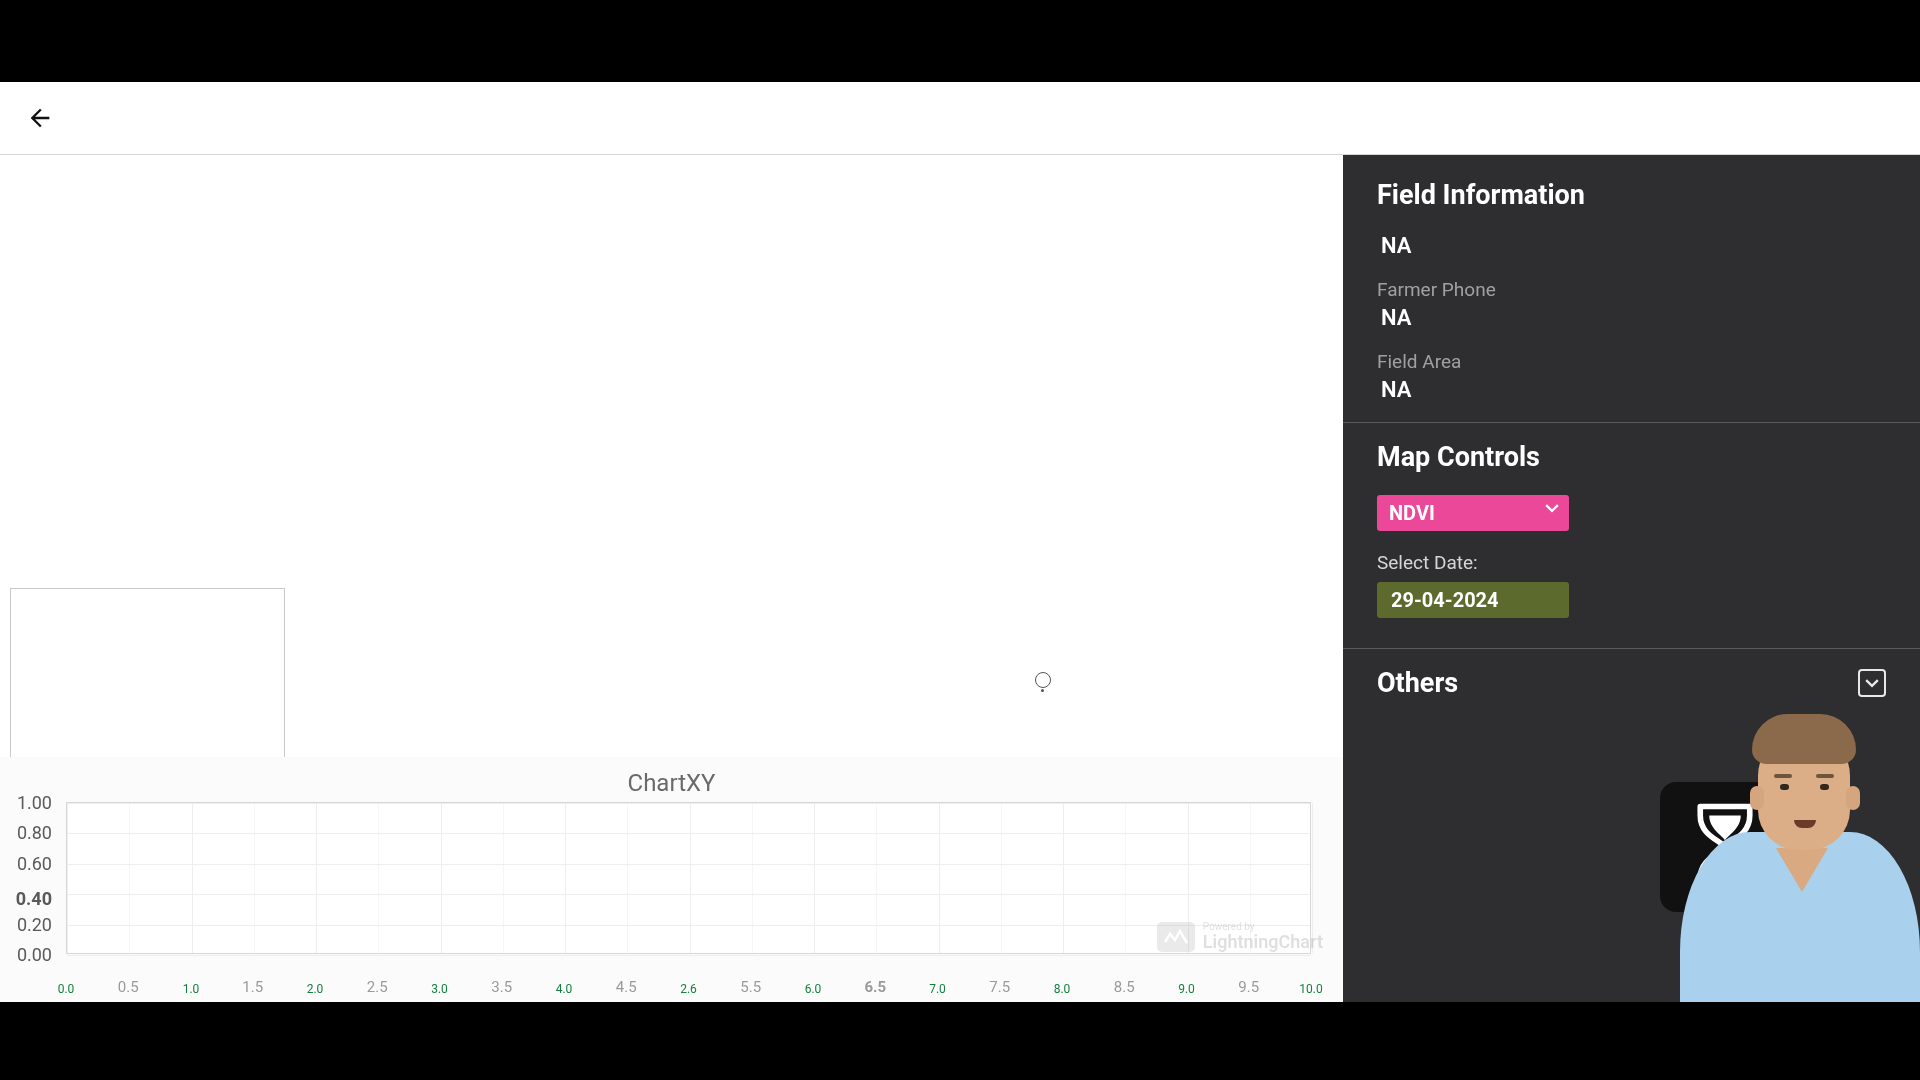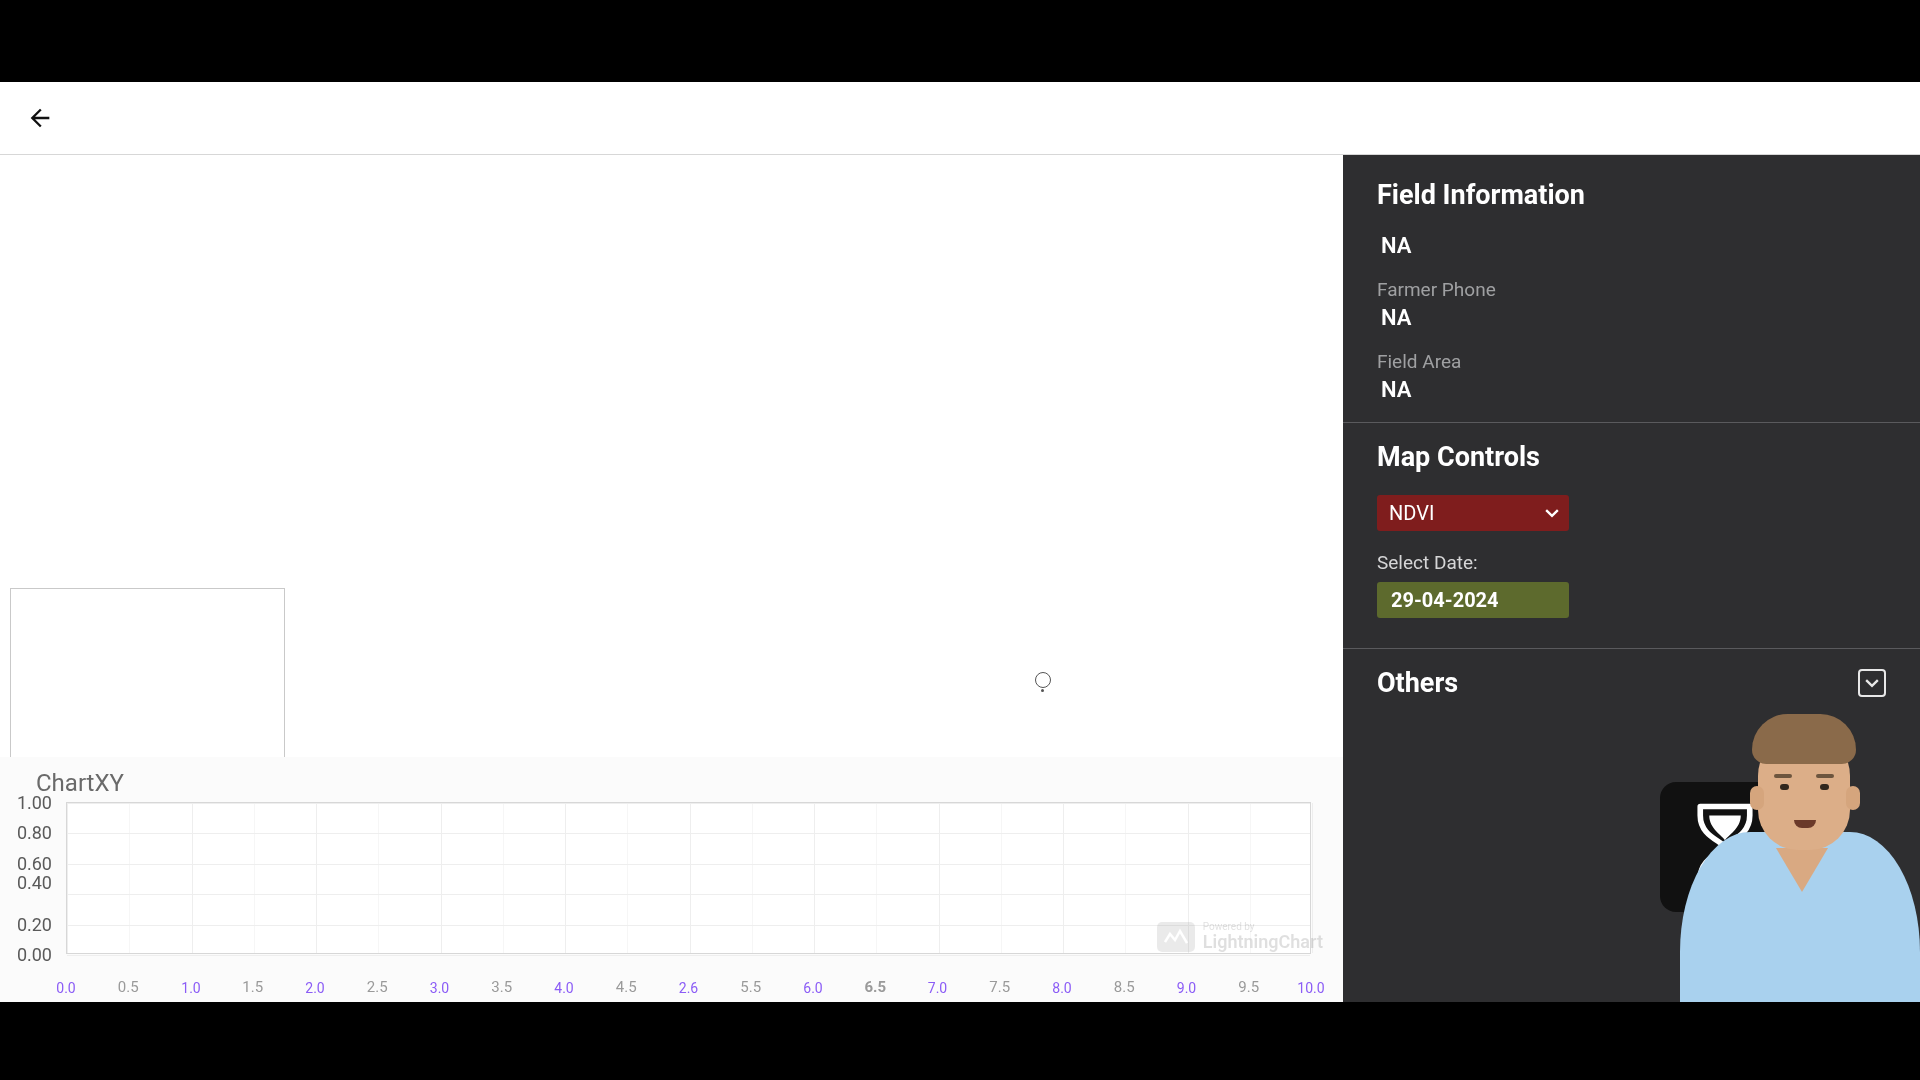--- a/index.html
+++ b/index.html
@@ -49,23 +49,23 @@
   position: absolute;
   left: 0;
   bottom: 0;
   width: 1343px;
   height: 245px;
   background: #fbfbfb;
 }
 .chart-title {
   position: absolute;
   left: 0; top: 12px; width: 100%;
+  text-align: center;
   font-size: 24px;
   color: #6a6a6a;
-  margin-left: 36px;
 }
 .chart-plot {
   position: absolute;
   left: 66px;
   top: 45px;
   width: 1245px;
   height: 152px;
   border: 1px solid #d7d7d7;
   background: #ffffff;
 }
@@ -73,21 +73,21 @@
   position: absolute;
   background: #eeeeee;
 }
 .chart-plot .vgrid { top: 0; bottom: 0; width: 1px; }
 .chart-plot .hgrid { left: 0; right: 0; height: 1px; }
 
 .y-ticks { position: absolute; left: 0; top: 45px; width: 60px; height: 152px; }
 .y-tick { position: absolute; right: 8px; font-size: 18px; color: #5a5a5a; transform: translateY(-50%); }
 
 .x-ticks { position: absolute; left: 66px; bottom: 6px; width: 1245px; height: 28px; }
-.x-tick { position: absolute; bottom: 0; font-size: 14px; color: #8b5cf6; transform: translateX(-50%); }
+.x-tick { position: absolute; bottom: 0; font-size: 12px; color: #15803d; transform: translateX(-50%); }
 .x-tick.minor { font-size: 15px; color: #9a9a9a; }
 
 .watermark {
   position: absolute;
   right: 20px;
   bottom: 50px;
   display: flex; align-items: center; gap: 8px;
   opacity: 0.18;
 }
 .watermark-badge {
@@ -127,24 +127,24 @@
 }
 .field-group { margin-bottom: 20px; }
 .field-label { font-size: 19px; color: #9fa0a2; margin-bottom: 4px; }
 .field-value { font-size: 22px; color: #ffffff; font-weight: 600; padding-left: 4px; }
 
 .divider { height: 1px; background: #5a5a5d; margin: 8px -34px 18px -34px; }
 
 .ctrl-label { font-size: 19px; color: #d6d6d7; margin-bottom: 8px; }
 
 .select-olive {
-  display: inline-flex; align-items: center; justify-content: space-between;
-  background: #7f1d1d;
+  display: inline-flex; justify-content: space-between;
+  background: #ec4899;
   color: #ffffff;
-  font-size: 20px; font-weight: 400;
+  font-size: 20px; font-weight: 700;
   padding: 6px 10px 6px 12px;
   border-radius: 3px;
   min-width: 192px;
   cursor: pointer;
   margin-bottom: 20px;
 }
 .select-olive .chev { margin-left: 10px; display: flex; }
 .select-olive .chev svg { width: 14px; height: 14px; }
 
 .date-olive {
@@ -304,21 +304,21 @@
           <div class="hgrid" style="top: 121.6px;"></div>
           <div class="hgrid" style="top: 91.2px;"></div>
           <div class="hgrid" style="top: 60.8px;"></div>
           <div class="hgrid" style="top: 30.4px;"></div>
           <div class="hgrid" style="top: 0px;"></div>
         </div>
 
       <div class="y-ticks" id="y-ticks">
           <div class="y-tick" style="top: 152px;">0.00</div>
           <div class="y-tick" style="top: 121.6px;">0.20</div>
-          <div class="y-tick" style="top: 80px;">0.40</div>
+          <div class="y-tick" style="top: 96px; font-weight: bold;">0.40</div>
           <div class="y-tick" style="top: 60.8px;">0.60</div>
           <div class="y-tick" style="top: 30.4px;">0.80</div>
           <div class="y-tick" style="top: 0px; text-align: center;">1.00</div>
         </div>
       <div class="x-ticks" id="x-ticks">
           <div class="x-tick" style="left: 0px;">0.0</div>
           <div class="x-tick" style="left: 125px;">1.0</div>
           <div class="x-tick" style="left: 249px;">2.0</div>
           <div class="x-tick" style="left: 373.5px;">3.0</div>
           <div class="x-tick" style="left: 498px;">4.0</div>

